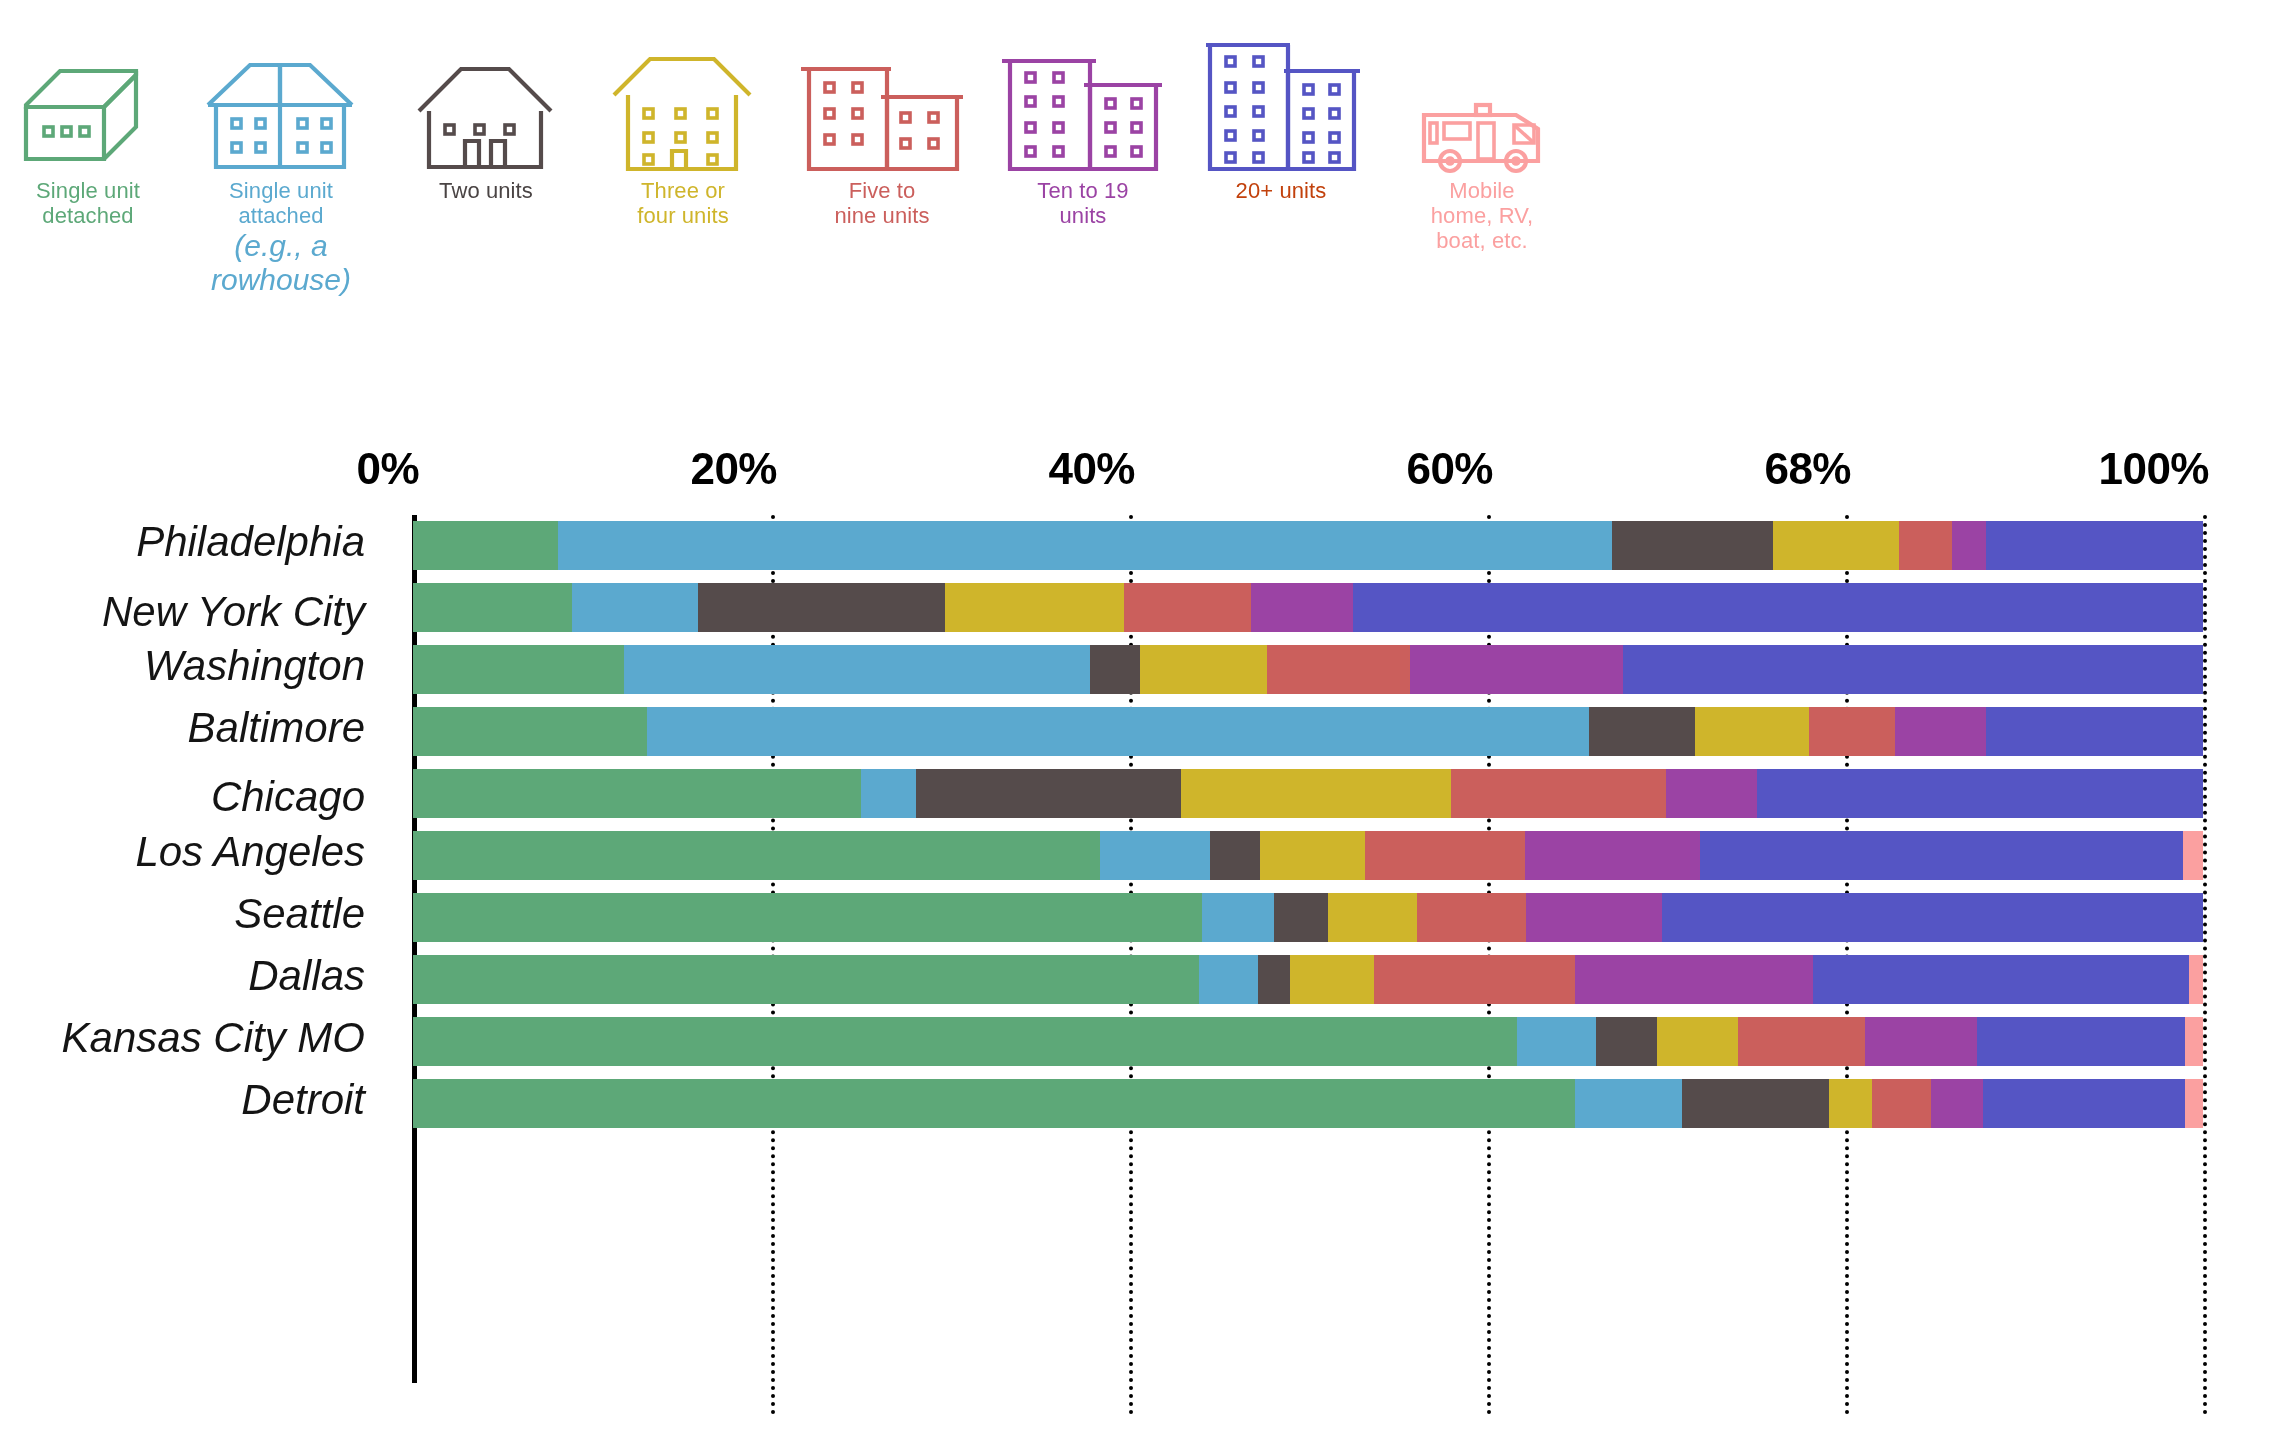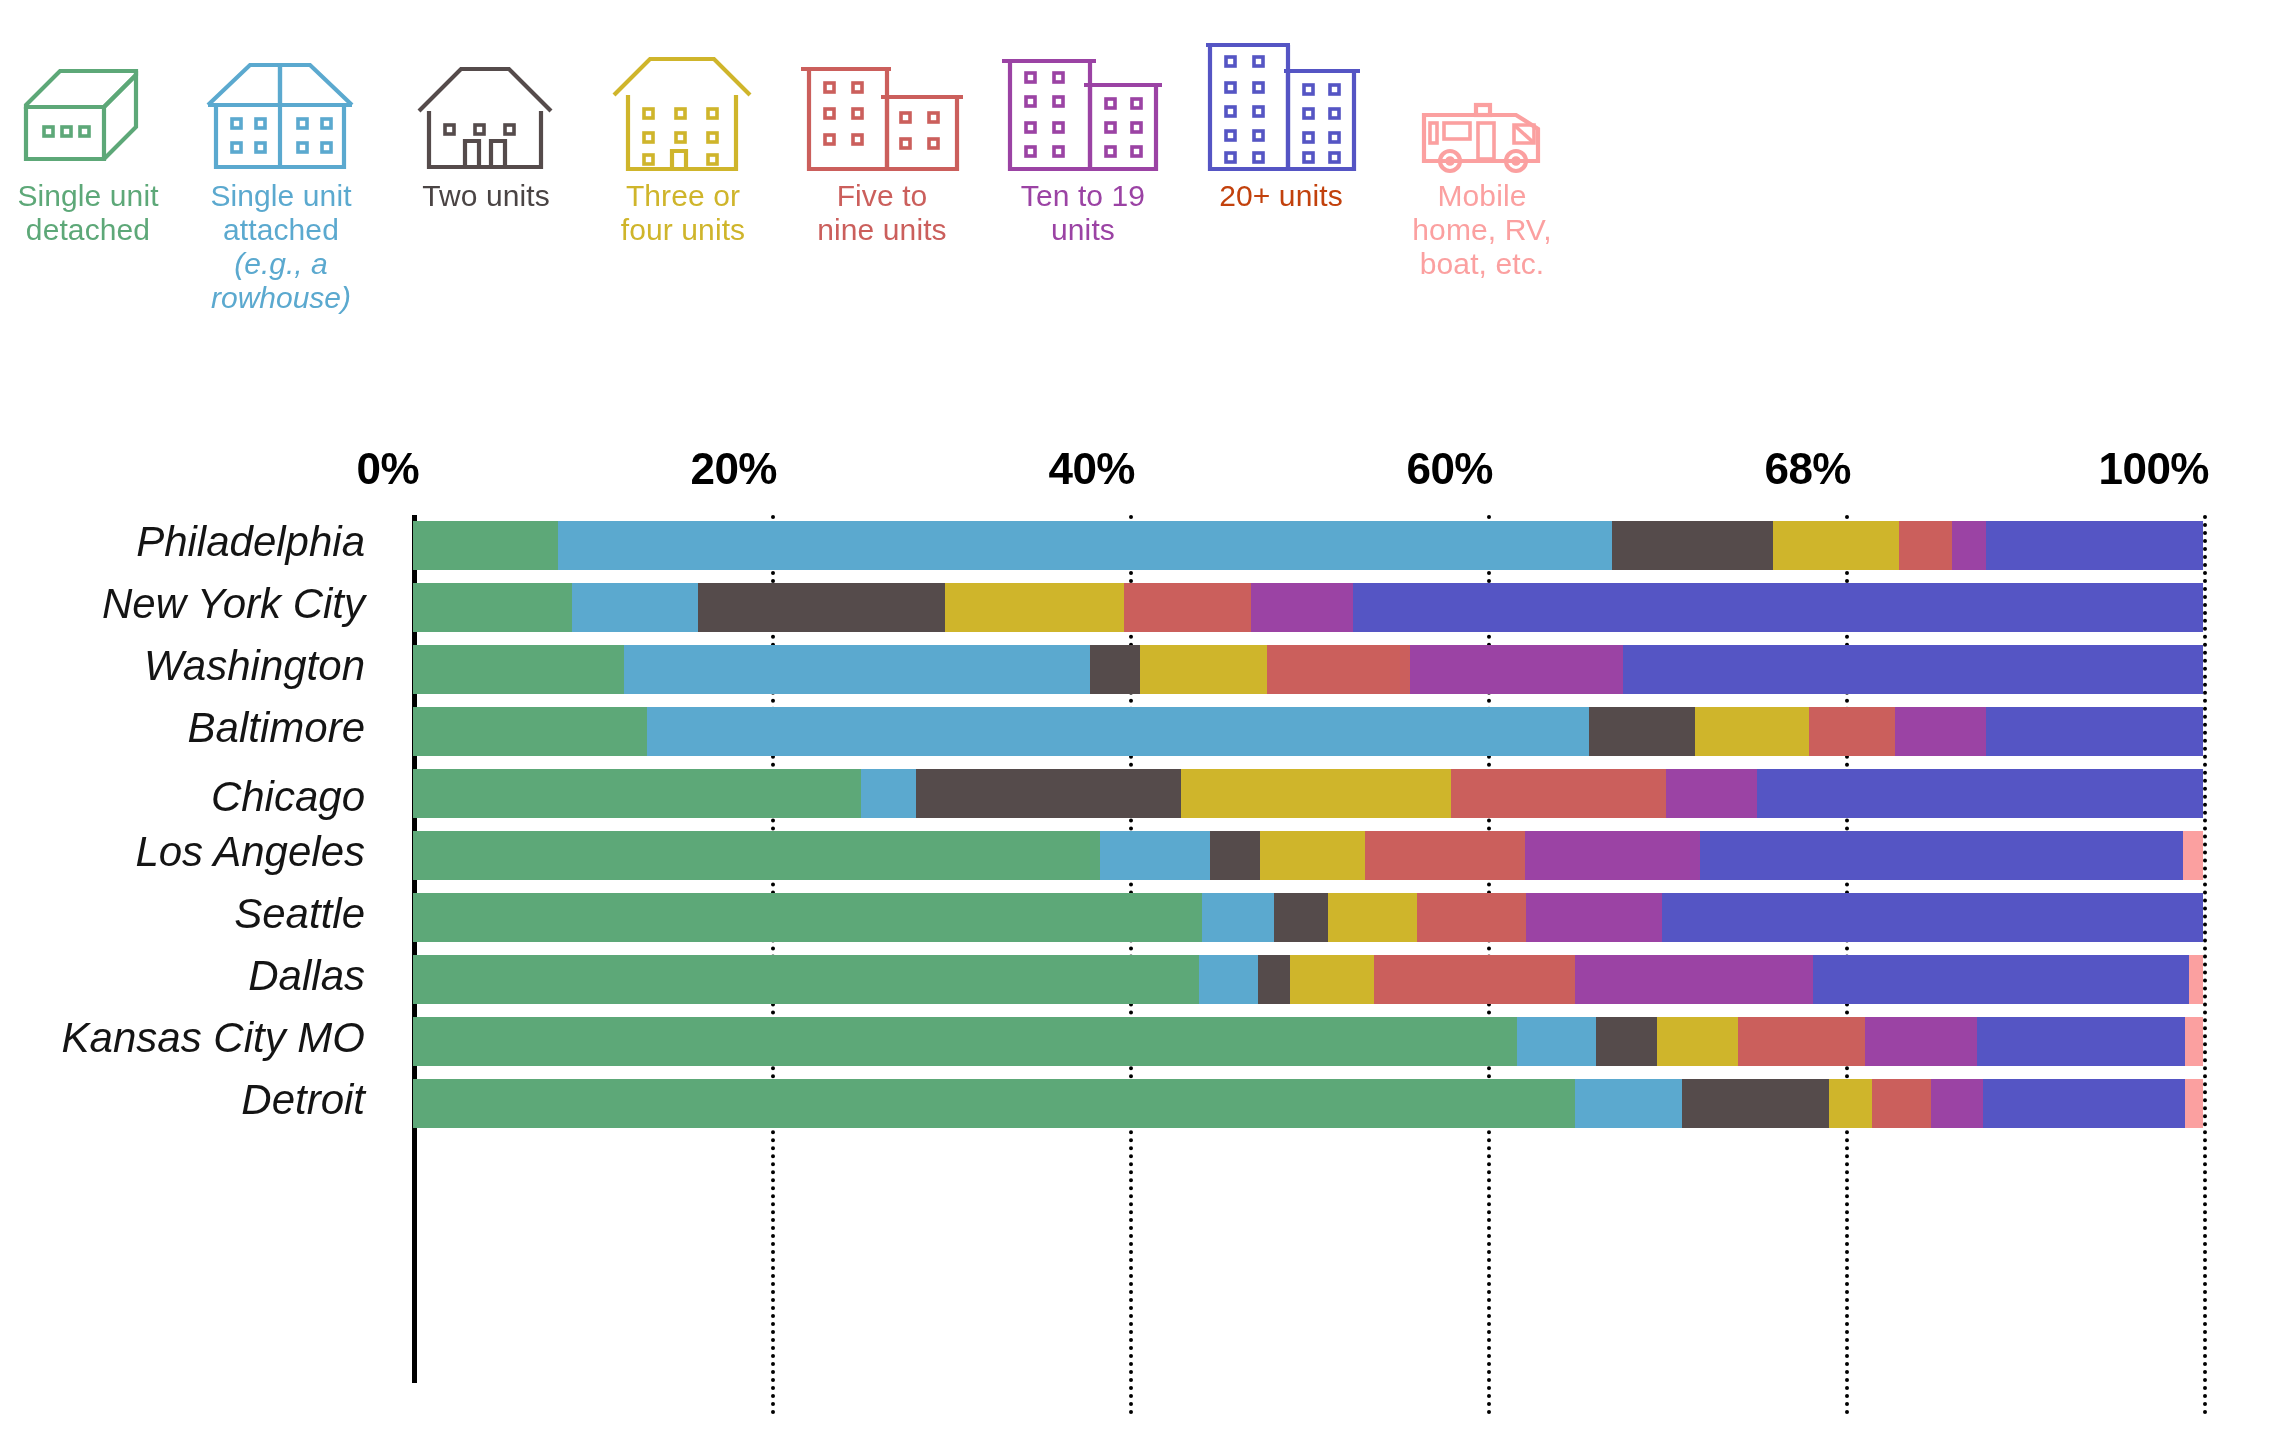--- a/index.html
+++ b/index.html
@@ -27,21 +27,21 @@
     align-items: center;
     text-align: center;
   }
   .legend-icon {
     height: 175px;
     display: flex;
     align-items: flex-end;
     justify-content: center;
   }
   .legend-label {
-    font-size: 30px;
+    font-size: 22px;
     line-height: 1.13;
     font-weight: 400;
     letter-spacing: .1px;
     white-space: pre-line;
     margin-top: 4px;
   }
   .legend-sub {
     font-size: 30px;
     line-height: 1.13;
     font-style: italic;
@@ -295,21 +295,21 @@
       <div class="xtick-label" style="left: 419px;">0%</div>
       <div class="xtick-label" style="left: 777px;">20%</div>
       <div class="xtick-label" style="left: 1135px;">40%</div>
       <div class="xtick-label" style="left: 1493px;">60%</div>
       <div class="xtick-label" style="left: 1851px;">68%</div>
       <div class="xtick-label" style="left: 2209px;">100%</div>
     </div>
   <div id="yaxis-line"></div>
   <div id="ylabels">
       <div class="ylabel" style="top: 2px; line-height: 49px; padding-right: 30px;">Philadelphia</div>
-      <div class="ylabel" style="top: 64px; line-height: 49px; padding-right: 30px;">New York City</div>
+      <div class="ylabel" style="top: 72px; line-height: 49px; padding-right: 30px;">New York City</div>
       <div class="ylabel" style="top: 126px; line-height: 49px; padding-right: 30px;">Washington</div>
       <div class="ylabel" style="top: 188px; line-height: 49px; padding-right: 30px;">Baltimore</div>
       <div class="ylabel" style="top: 250px; line-height: 49px; padding-right: 30px; margin-top: 7px;">Chicago</div>
       <div class="ylabel" style="top: 312px; line-height: 49px; padding-right: 30px;">Los Angeles</div>
       <div class="ylabel" style="top: 436px; line-height: 49px; padding-right: 30px;">Dallas</div>
       <div class="ylabel" style="top: 374px; line-height: 49px; padding-right: 30px;">Seattle</div>
       <div class="ylabel" style="top: 560px; line-height: 49px; padding-right: 30px;">Detroit</div>
       <div class="ylabel" style="top: 498px; line-height: 49px; padding-right: 30px;">Kansas City MO</div>
     </div>
   <div id="plot">

